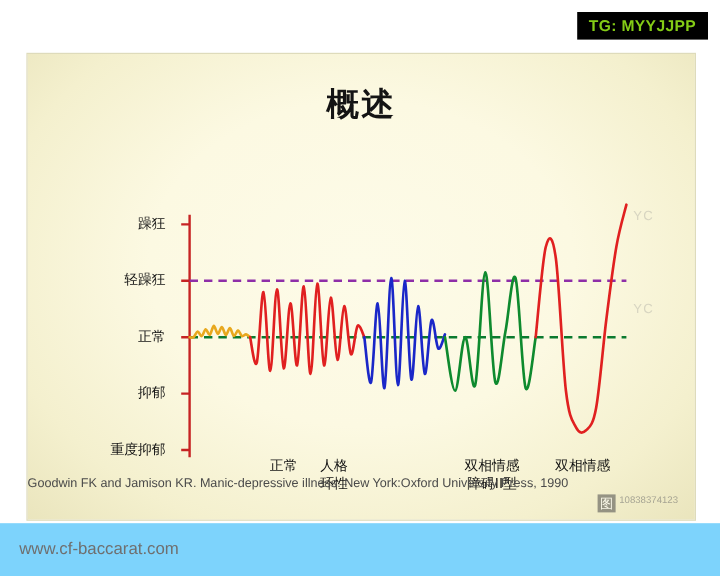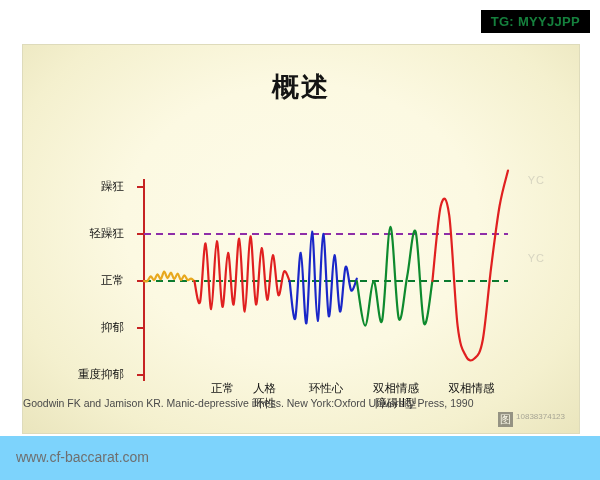--- a/index.html
+++ b/index.html
@@ -4,42 +4,42 @@
 <style>
   html,body{margin:0;padding:0;}
   body{
     width:600px;height:480px;background:#ffffff;
     font-family:"Liberation Sans", sans-serif;
     position:relative;overflow:hidden;
   }
   
   .tg-badge{
     position:absolute;top:10px;right:10px;
-    background:#000;color:#15803d;
+    background:#000;color:#84cc16;
     font-size:13px;font-weight:bold;
     padding:4px 10px;letter-spacing:0.3px;
     z-index:40;
   }
   
   .slide{
     position:absolute;left:22px;top:44px;width:556px;height:388px;
     background:
       radial-gradient(ellipse at 50% 45%, #fdfbe8 0%, #fcf9e2 45%, #f4f0ce 78%, #eae5bd 100%);
     border:1px solid #dedbbb;
     overflow:hidden;
   }
   .slide-title{
     position:absolute;left:0;right:0;top:24px;
     text-align:center;
     font-family:"DejaVu Sans", sans-serif;
     font-size:27px;font-weight:bold;color:#141414;
     letter-spacing:2px;
   }
   
-  .plot{position:absolute;left:0;top:0;width:548px;height:388px;}
+  .plot{position:absolute;left:14px;top:0;width:548px;height:388px;}
   .ylabel{
     position:absolute;
     font-family:"DejaVu Sans", sans-serif;
     font-size:11.5px;color:#111;white-space:nowrap;
     text-align:right;
   }
   .xlabel{
     position:absolute;
     font-family:"DejaVu Sans", sans-serif;
     font-size:11.5px;color:#111;white-space:nowrap;
@@ -123,21 +123,20 @@
       </div>
     <div id="xlabels">
         <div class="xlabel" style="left: 154.4px; width: 90px; top: 336px;">
           <div>正常</div>
         </div>
         <div class="xlabel" style="left: 196.4px; width: 90px; top: 336px;">
           <div>人格</div>
           <div>环性</div>
         </div>
         <div class="xlabel" style="left: 258px; width: 90px; top: 336px;">
-          <div>环性心</div>
         </div>
         <div class="xlabel" style="left: 328px; width: 90px; top: 336px;">
           <div>双相情感</div>
           <div>障碍II型</div>
         </div>
         <div class="xlabel" style="left: 403.6px; width: 90px; top: 336px;">
           <div>双相情感</div>
         </div>
       </div>
   </div>

